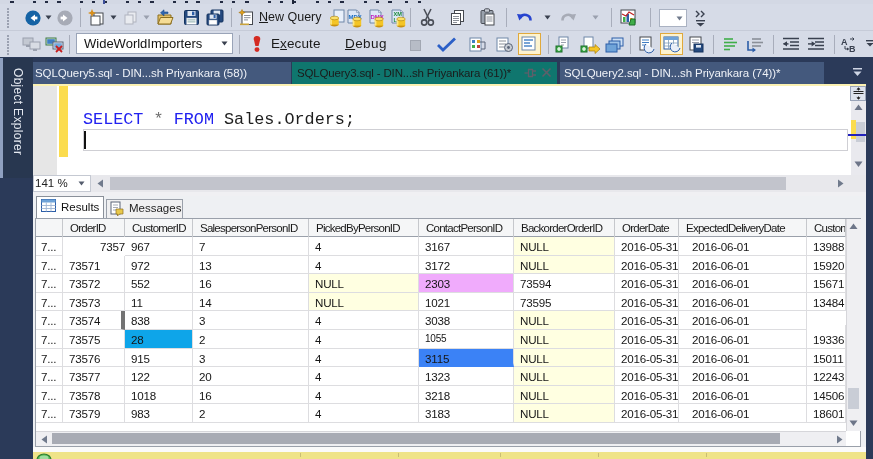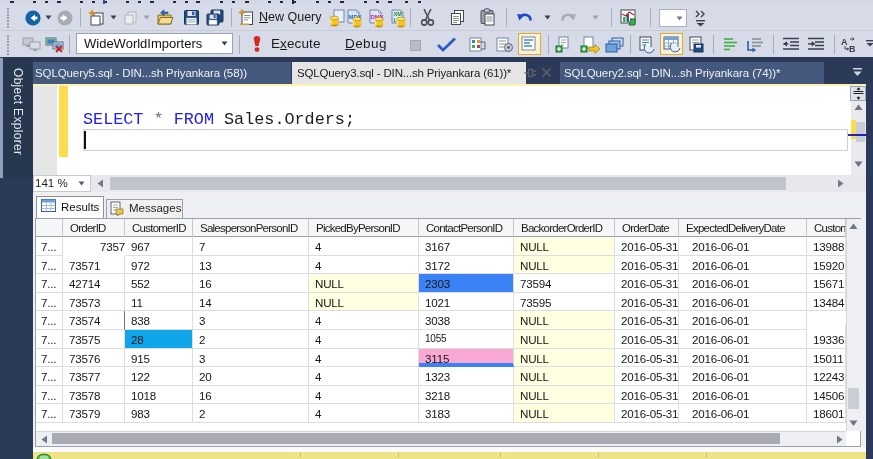--- a/index.html
+++ b/index.html
@@ -381,21 +381,21 @@
     <path d="M9 3 L13 3 M13 3 L11.5 1.5 M13 3 L11.5 4.5" stroke="#39404f" fill="none"></path>
     <path d="M4 10 L4 13 L7 13" stroke="#39404f" fill="none"></path>
     <path d="M6 11.5 L8.5 13 L6 14.5 Z" fill="#39404f"></path>
   </svg>
 <svg style="left:866px;top:40px;" width="10" height="12" viewBox="0 0 10 12">
     <rect x="0" y="0" width="8" height="1.4" fill="#39404f"></rect>
     <path d="M0.5 3 L7.5 3 L4 6.5 Z" fill="#39404f"></path>
   </svg>
 <div class="" style="left:0px;top:57px;width:873px;height:29px;background:#2b3a59;"></div>
 <div class="txt" style="left:32px;top:62px;width:259px;height:22px;background:#44597d;font-size:11.5px;color:#eef1f7;padding:5px 0 0 3px;letter-spacing:-0.1px;">SQLQuery5.sql - DIN...sh Priyankara (58))</div>
-<div class="txt" style="left:292px;top:62px;width:234px;height:22px;background:#e5e5e5;font-size:11.5px;color:#1b1b1b;padding:5px 4px 0 5px;letter-spacing:-0.15px;">SQLQuery3.sql - DIN...sh Priyankara (61))*</div>
+<div class="txt" style="left:292px;top:62px;width:265px;height:22px;background:#0f766e;font-size:11.5px;color:#1b1b1b;padding:5px 4px 0 5px;letter-spacing:-0.15px;">SQLQuery3.sql - DIN...sh Priyankara (61))*</div>
 <svg style="left:524px;top:67px;" width="14" height="12" viewBox="0 0 14 12">
     <g stroke="#5f5f6a" stroke-width="1.3" fill="none">
       <path d="M0.5 6 L4.5 6"></path>
       <path d="M4.5 2.5 L4.5 9.5 L8.5 9.5 L8.5 2.5 Z" fill="none"></path>
       <path d="M8.5 4 L12 4 M8.5 8 L12 8"></path>
     </g>
   </svg>
 <svg style="left:541px;top:67px;" width="11" height="11" viewBox="0 0 11 11">
     <g stroke="#5f5f6a" stroke-width="1.6">
       <path d="M1.5 1.5 L9.5 9.5"></path>
@@ -500,41 +500,41 @@
 <div class="txt" style="left:63px;top:255.6px;width:62px;height:18.6px;background:#fff;font-size:11.6px;letter-spacing:-0.2px;color:#161616;padding:3px 0 0 6px;overflow:hidden;border-right:1px solid #dddde0;border-bottom:1px solid #dddde0;">73571</div>
 <div class="txt" style="left:125px;top:255.6px;width:68px;height:18.6px;background:#fff;font-size:11.6px;letter-spacing:-0.2px;color:#161616;padding:3px 0 0 6px;overflow:hidden;border-right:1px solid #dddde0;border-bottom:1px solid #dddde0;">972</div>
 <div class="txt" style="left:193px;top:255.6px;width:116px;height:18.6px;background:#fff;font-size:11.6px;letter-spacing:-0.2px;color:#161616;padding:3px 0 0 6px;overflow:hidden;border-right:1px solid #dddde0;border-bottom:1px solid #dddde0;">13</div>
 <div class="txt" style="left:309px;top:255.6px;width:110px;height:18.6px;background:#fff;font-size:11.6px;letter-spacing:-0.2px;color:#161616;padding:3px 0 0 6px;overflow:hidden;border-right:1px solid #dddde0;border-bottom:1px solid #dddde0;">4</div>
 <div class="txt" style="left:419px;top:255.6px;width:95px;height:18.6px;background:#fff;font-size:11.6px;letter-spacing:-0.2px;color:#161616;padding:3px 0 0 6px;overflow:hidden;border-right:1px solid #dddde0;border-bottom:1px solid #dddde0;">3172</div>
 <div class="txt" style="left:514px;top:255.6px;width:101px;height:18.6px;background:#ffffe1;font-size:11.6px;letter-spacing:-0.2px;color:#161616;padding:3px 0 0 6px;overflow:hidden;border-right:1px solid #dddde0;border-bottom:1px solid #dddde0;">NULL</div>
 <div class="txt" style="left:615px;top:255.6px;width:64px;height:18.6px;background:#fff;font-size:11.6px;letter-spacing:-0.2px;color:#161616;padding:3px 0 0 6px;overflow:hidden;border-right:1px solid #dddde0;border-bottom:1px solid #dddde0;">2016-05-31</div>
 <div class="txt" style="left:679px;top:255.6px;width:128px;height:18.6px;background:#fff;font-size:11.6px;letter-spacing:-0.2px;color:#161616;padding:3px 0 0 13px;overflow:hidden;border-right:1px solid #dddde0;border-bottom:1px solid #dddde0;">2016-06-01</div>
 <div class="txt" style="left:807px;top:255.6px;width:39px;height:18.6px;background:#fff;font-size:11.6px;letter-spacing:-0.2px;color:#161616;padding:3px 0 0 6px;overflow:hidden;border-right:1px solid #dddde0;border-bottom:1px solid #dddde0;">15920</div>
 <div class="txt" style="left:36px;top:274.2px;width:27px;height:18.6px;background:#fff;font-size:11.6px;letter-spacing:-0.2px;color:#161616;padding:3px 0 0 5px;overflow:hidden;border-right:1px solid #dddde0;border-bottom:1px solid #dddde0;">7...</div>
-<div class="txt" style="left:63px;top:274.2px;width:62px;height:18.6px;background:#fff;font-size:11.6px;letter-spacing:-0.2px;color:#161616;padding:3px 0 0 6px;overflow:hidden;border-right:1px solid #dddde0;border-bottom:1px solid #dddde0;">42714</div>
+<div class="txt" style="left:63px;top:274.2px;width:62px;height:18.6px;background:#fff;font-size:11.6px;letter-spacing:-0.2px;color:#161616;padding:3px 0 0 6px;overflow:hidden;border-right:1px solid #dddde0;border-bottom:1px solid #dddde0;">73572</div>
 <div class="txt" style="left:125px;top:274.2px;width:68px;height:18.6px;background:#fff;font-size:11.6px;letter-spacing:-0.2px;color:#161616;padding:3px 0 0 6px;overflow:hidden;border-right:1px solid #dddde0;border-bottom:1px solid #dddde0;">552</div>
 <div class="txt" style="left:193px;top:274.2px;width:116px;height:18.6px;background:#fff;font-size:11.6px;letter-spacing:-0.2px;color:#161616;padding:3px 0 0 6px;overflow:hidden;border-right:1px solid #dddde0;border-bottom:1px solid #dddde0;">16</div>
 <div class="txt" style="left:309px;top:274.2px;width:110px;height:18.6px;background:#ffffe1;font-size:11.6px;letter-spacing:-0.2px;color:#161616;padding:3px 0 0 6px;overflow:hidden;border-right:1px solid #dddde0;border-bottom:1px solid #dddde0;">NULL</div>
-<div class="txt" style="left:419px;top:274.2px;width:95px;height:18.6px;background:#3b82f6;font-size:11.6px;letter-spacing:-0.2px;color:#161616;padding:3px 0 0 6px;overflow:hidden;border-right:1px solid #dddde0;border-bottom:1px solid #dddde0;">2303</div>
+<div class="txt" style="left:419px;top:274.2px;width:95px;height:18.6px;background:#f0abfc;font-size:11.6px;letter-spacing:-0.2px;color:#161616;padding:3px 0 0 6px;overflow:hidden;border-right:1px solid #dddde0;border-bottom:1px solid #dddde0;">2303</div>
 <div class="txt" style="left:514px;top:274.2px;width:101px;height:18.6px;background:#fff;font-size:11.6px;letter-spacing:-0.2px;color:#161616;padding:3px 0 0 6px;overflow:hidden;border-right:1px solid #dddde0;border-bottom:1px solid #dddde0;">73594</div>
 <div class="txt" style="left:615px;top:274.2px;width:64px;height:18.6px;background:#fff;font-size:11.6px;letter-spacing:-0.2px;color:#161616;padding:3px 0 0 6px;overflow:hidden;border-right:1px solid #dddde0;border-bottom:1px solid #dddde0;">2016-05-31</div>
 <div class="txt" style="left:679px;top:274.2px;width:128px;height:18.6px;background:#fff;font-size:11.6px;letter-spacing:-0.2px;color:#161616;padding:3px 0 0 13px;overflow:hidden;border-right:1px solid #dddde0;border-bottom:1px solid #dddde0;">2016-06-01</div>
 <div class="txt" style="left:807px;top:274.2px;width:39px;height:18.6px;background:#fff;font-size:11.6px;letter-spacing:-0.2px;color:#161616;padding:3px 0 0 6px;overflow:hidden;border-right:1px solid #dddde0;border-bottom:1px solid #dddde0;">15671</div>
 <div class="txt" style="left:36px;top:292.8px;width:27px;height:18.6px;background:#fff;font-size:11.6px;letter-spacing:-0.2px;color:#161616;padding:3px 0 0 5px;overflow:hidden;border-right:1px solid #dddde0;border-bottom:1px solid #dddde0;">7...</div>
 <div class="txt" style="left:63px;top:292.8px;width:62px;height:18.6px;background:#fff;font-size:11.6px;letter-spacing:-0.2px;color:#161616;padding:3px 0 0 6px;overflow:hidden;border-right:1px solid #dddde0;border-bottom:1px solid #dddde0;">73573</div>
 <div class="txt" style="left:125px;top:292.8px;width:68px;height:18.6px;background:#fff;font-size:11.6px;letter-spacing:-0.2px;color:#161616;padding:3px 0 0 6px;overflow:hidden;border-right:1px solid #dddde0;border-bottom:1px solid #dddde0;">11</div>
 <div class="txt" style="left:193px;top:292.8px;width:116px;height:18.6px;background:#fff;font-size:11.6px;letter-spacing:-0.2px;color:#161616;padding:3px 0 0 6px;overflow:hidden;border-right:1px solid #dddde0;border-bottom:1px solid #dddde0;">14</div>
 <div class="txt" style="left:309px;top:292.8px;width:110px;height:18.6px;background:#ffffe1;font-size:11.6px;letter-spacing:-0.2px;color:#161616;padding:3px 0 0 6px;overflow:hidden;border-right:1px solid #dddde0;border-bottom:1px solid #dddde0;">NULL</div>
 <div class="txt" style="left:419px;top:292.8px;width:95px;height:18.6px;background:#fff;font-size:11.6px;letter-spacing:-0.2px;color:#161616;padding:3px 0 0 6px;overflow:hidden;border-right:1px solid #dddde0;border-bottom:1px solid #dddde0;">1021</div>
 <div class="txt" style="left:514px;top:292.8px;width:101px;height:18.6px;background:#fff;font-size:11.6px;letter-spacing:-0.2px;color:#161616;padding:3px 0 0 6px;overflow:hidden;border-right:1px solid #dddde0;border-bottom:1px solid #dddde0;">73595</div>
 <div class="txt" style="left:615px;top:292.8px;width:64px;height:18.6px;background:#fff;font-size:11.6px;letter-spacing:-0.2px;color:#161616;padding:3px 0 0 6px;overflow:hidden;border-right:1px solid #dddde0;border-bottom:1px solid #dddde0;">2016-05-31</div>
 <div class="txt" style="left:679px;top:292.8px;width:128px;height:18.6px;background:#fff;font-size:11.6px;letter-spacing:-0.2px;color:#161616;padding:3px 0 0 13px;overflow:hidden;border-right:1px solid #dddde0;border-bottom:1px solid #dddde0;">2016-06-01</div>
 <div class="txt" style="left:807px;top:292.8px;width:39px;height:18.6px;background:#fff;font-size:11.6px;letter-spacing:-0.2px;color:#161616;padding:3px 0 0 6px;overflow:hidden;border-right:1px solid #dddde0;border-bottom:1px solid #dddde0;">13484</div>
 <div class="txt" style="left:36px;top:311.4px;width:27px;height:18.6px;background:#fff;font-size:11.6px;letter-spacing:-0.2px;color:#161616;padding:3px 0 0 5px;overflow:hidden;border-right:1px solid #dddde0;border-bottom:1px solid #dddde0;">7...</div>
-<div class="txt" style="left:63px;top:311.4px;width:62px;height:18.6px;background:#fff;font-size:11.6px;letter-spacing:-0.2px;color:#161616;padding:3px 0 0 6px;overflow:hidden;border-right:1px solid #737373;border-bottom:1px solid #dddde0;">73574</div>
+<div class="txt" style="left:63px;top:311.4px;width:62px;height:18.6px;background:#fff;font-size:11.6px;letter-spacing:-0.2px;color:#161616;padding:3px 0 0 6px;overflow:hidden;border-right:4px solid #737373;border-bottom:1px solid #dddde0;">73574</div>
 <div class="txt" style="left:125px;top:311.4px;width:68px;height:18.6px;background:#fff;font-size:11.6px;letter-spacing:-0.2px;color:#161616;padding:3px 0 0 6px;overflow:hidden;border-right:1px solid #dddde0;border-bottom:1px solid #dddde0;">838</div>
 <div class="txt" style="left:193px;top:311.4px;width:116px;height:18.6px;background:#fff;font-size:11.6px;letter-spacing:-0.2px;color:#161616;padding:3px 0 0 6px;overflow:hidden;border-right:1px solid #dddde0;border-bottom:1px solid #dddde0;">3</div>
 <div class="txt" style="left:309px;top:311.4px;width:110px;height:18.6px;background:#fff;font-size:11.6px;letter-spacing:-0.2px;color:#161616;padding:3px 0 0 6px;overflow:hidden;border-right:1px solid #dddde0;border-bottom:1px solid #dddde0;">4</div>
 <div class="txt" style="left:419px;top:311.4px;width:95px;height:18.6px;background:#fff;font-size:11.6px;letter-spacing:-0.2px;color:#161616;padding:3px 0 0 6px;overflow:hidden;border-right:1px solid #dddde0;border-bottom:1px solid #dddde0;">3038</div>
 <div class="txt" style="left:514px;top:311.4px;width:101px;height:18.6px;background:#ffffe1;font-size:11.6px;letter-spacing:-0.2px;color:#161616;padding:3px 0 0 6px;overflow:hidden;border-right:1px solid #dddde0;border-bottom:1px solid #dddde0;">NULL</div>
 <div class="txt" style="left:615px;top:311.4px;width:64px;height:18.6px;background:#fff;font-size:11.6px;letter-spacing:-0.2px;color:#161616;padding:3px 0 0 6px;overflow:hidden;border-right:1px solid #dddde0;border-bottom:1px solid #dddde0;">2016-05-31</div>
 <div class="txt" style="left:679px;top:311.4px;width:128px;height:18.6px;background:#fff;font-size:11.6px;letter-spacing:-0.2px;color:#161616;padding:3px 0 0 13px;overflow:hidden;border-right:1px solid #dddde0;border-bottom:1px solid #dddde0;">2016-06-01</div>
 <div class="txt" style="left:807px;top:311.4px;width:39px;height:18.6px;background:#fff;font-size:11.6px;letter-spacing:-0.2px;color:#161616;padding:3px 0 0 6px;overflow:hidden;border-right:1px solid #dddde0;border-bottom:1px solid #dddde0;margin-top:14px;">19976</div>
 <div class="txt" style="left:36px;top:330.0px;width:27px;height:18.6px;background:#fff;font-size:11.6px;letter-spacing:-0.2px;color:#161616;padding:3px 0 0 5px;overflow:hidden;border-right:1px solid #dddde0;border-bottom:1px solid #dddde0;">7...</div>
 <div class="txt" style="left:63px;top:330.0px;width:62px;height:18.6px;background:#fff;font-size:11.6px;letter-spacing:-0.2px;color:#161616;padding:3px 0 0 6px;overflow:hidden;border-right:1px solid #dddde0;border-bottom:1px solid #dddde0;">73575</div>
@@ -544,21 +544,21 @@
 <div class="txt" style="left:419px;top:330.0px;width:95px;height:18.6px;background:#fff;font-size:10px;letter-spacing:-0.2px;color:#161616;padding:3px 0 0 6px;overflow:hidden;border-right:1px solid #dddde0;border-bottom:1px solid #dddde0;">1055</div>
 <div class="txt" style="left:514px;top:330.0px;width:101px;height:18.6px;background:#ffffe1;font-size:11.6px;letter-spacing:-0.2px;color:#161616;padding:3px 0 0 6px;overflow:hidden;border-right:1px solid #dddde0;border-bottom:1px solid #dddde0;">NULL</div>
 <div class="txt" style="left:615px;top:330.0px;width:64px;height:18.6px;background:#fff;font-size:11.6px;letter-spacing:-0.2px;color:#161616;padding:3px 0 0 6px;overflow:hidden;border-right:1px solid #dddde0;border-bottom:1px solid #dddde0;">2016-05-31</div>
 <div class="txt" style="left:679px;top:330.0px;width:128px;height:18.6px;background:#fff;font-size:11.6px;letter-spacing:-0.2px;color:#161616;padding:3px 0 0 13px;overflow:hidden;border-right:1px solid #dddde0;border-bottom:1px solid #dddde0;">2016-06-01</div>
 <div class="txt" style="left:807px;top:330.0px;width:39px;height:18.6px;background:#fff;font-size:11.6px;letter-spacing:-0.2px;color:#161616;padding:3px 0 0 6px;overflow:hidden;border-right:1px solid #dddde0;border-bottom:1px solid #dddde0;">19336</div>
 <div class="txt" style="left:36px;top:348.6px;width:27px;height:18.6px;background:#fff;font-size:11.6px;letter-spacing:-0.2px;color:#161616;padding:3px 0 0 5px;overflow:hidden;border-right:1px solid #dddde0;border-bottom:1px solid #dddde0;">7...</div>
 <div class="txt" style="left:63px;top:348.6px;width:62px;height:18.6px;background:#fff;font-size:11.6px;letter-spacing:-0.2px;color:#161616;padding:3px 0 0 6px;overflow:hidden;border-right:1px solid #dddde0;border-bottom:1px solid #dddde0;">73576</div>
 <div class="txt" style="left:125px;top:348.6px;width:68px;height:18.6px;background:#fff;font-size:11.6px;letter-spacing:-0.2px;color:#161616;padding:3px 0 0 6px;overflow:hidden;border-right:1px solid #dddde0;border-bottom:1px solid #dddde0;">915</div>
 <div class="txt" style="left:193px;top:348.6px;width:116px;height:18.6px;background:#fff;font-size:11.6px;letter-spacing:-0.2px;color:#161616;padding:3px 0 0 6px;overflow:hidden;border-right:1px solid #dddde0;border-bottom:1px solid #dddde0;">3</div>
 <div class="txt" style="left:309px;top:348.6px;width:110px;height:18.6px;background:#fff;font-size:11.6px;letter-spacing:-0.2px;color:#161616;padding:3px 0 0 6px;overflow:hidden;border-right:1px solid #dddde0;border-bottom:1px solid #dddde0;">4</div>
-<div class="txt" style="left:419px;top:348.6px;width:95px;height:18.6px;background:#f9a8d4;font-size:11.6px;letter-spacing:-0.2px;color:#161616;padding:3px 0 0 6px;overflow:hidden;border-right:1px solid #dddde0;border-bottom:4px solid #3b82f6;">3115</div>
+<div class="txt" style="left:419px;top:348.6px;width:95px;height:18.6px;background:#3b82f6;font-size:11.6px;letter-spacing:-0.2px;color:#161616;padding:3px 0 0 6px;overflow:hidden;border-right:1px solid #dddde0;border-bottom:4px solid #3b82f6;">3115</div>
 <div class="txt" style="left:514px;top:348.6px;width:101px;height:18.6px;background:#ffffe1;font-size:11.6px;letter-spacing:-0.2px;color:#161616;padding:3px 0 0 6px;overflow:hidden;border-right:1px solid #dddde0;border-bottom:1px solid #dddde0;">NULL</div>
 <div class="txt" style="left:615px;top:348.6px;width:64px;height:18.6px;background:#fff;font-size:11.6px;letter-spacing:-0.2px;color:#161616;padding:3px 0 0 6px;overflow:hidden;border-right:1px solid #dddde0;border-bottom:1px solid #dddde0;">2016-05-31</div>
 <div class="txt" style="left:679px;top:348.6px;width:128px;height:18.6px;background:#fff;font-size:11.6px;letter-spacing:-0.2px;color:#161616;padding:3px 0 0 13px;overflow:hidden;border-right:1px solid #dddde0;border-bottom:1px solid #dddde0;">2016-06-01</div>
 <div class="txt" style="left:807px;top:348.6px;width:39px;height:18.6px;background:#fff;font-size:11.6px;letter-spacing:-0.2px;color:#161616;padding:3px 0 0 6px;overflow:hidden;border-right:1px solid #dddde0;border-bottom:1px solid #dddde0;">15011</div>
 <div class="txt" style="left:36px;top:367.2px;width:27px;height:18.6px;background:#fff;font-size:11.6px;letter-spacing:-0.2px;color:#161616;padding:3px 0 0 5px;overflow:hidden;border-right:1px solid #dddde0;border-bottom:1px solid #dddde0;">7...</div>
 <div class="txt" style="left:63px;top:367.2px;width:62px;height:18.6px;background:#fff;font-size:11.6px;letter-spacing:-0.2px;color:#161616;padding:3px 0 0 6px;overflow:hidden;border-right:1px solid #dddde0;border-bottom:1px solid #dddde0;">73577</div>
 <div class="txt" style="left:125px;top:367.2px;width:68px;height:18.6px;background:#fff;font-size:11.6px;letter-spacing:-0.2px;color:#161616;padding:3px 0 0 6px;overflow:hidden;border-right:1px solid #dddde0;border-bottom:1px solid #dddde0;">122</div>
 <div class="txt" style="left:193px;top:367.2px;width:116px;height:18.6px;background:#fff;font-size:11.6px;letter-spacing:-0.2px;color:#161616;padding:3px 0 0 6px;overflow:hidden;border-right:1px solid #dddde0;border-bottom:1px solid #dddde0;">20</div>
 <div class="txt" style="left:309px;top:367.2px;width:110px;height:18.6px;background:#fff;font-size:11.6px;letter-spacing:-0.2px;color:#161616;padding:3px 0 0 6px;overflow:hidden;border-right:1px solid #dddde0;border-bottom:1px solid #dddde0;">4</div>
 <div class="txt" style="left:419px;top:367.2px;width:95px;height:18.6px;background:#fff;font-size:11.6px;letter-spacing:-0.2px;color:#161616;padding:3px 0 0 6px;overflow:hidden;border-right:1px solid #dddde0;border-bottom:1px solid #dddde0;">1323</div>

